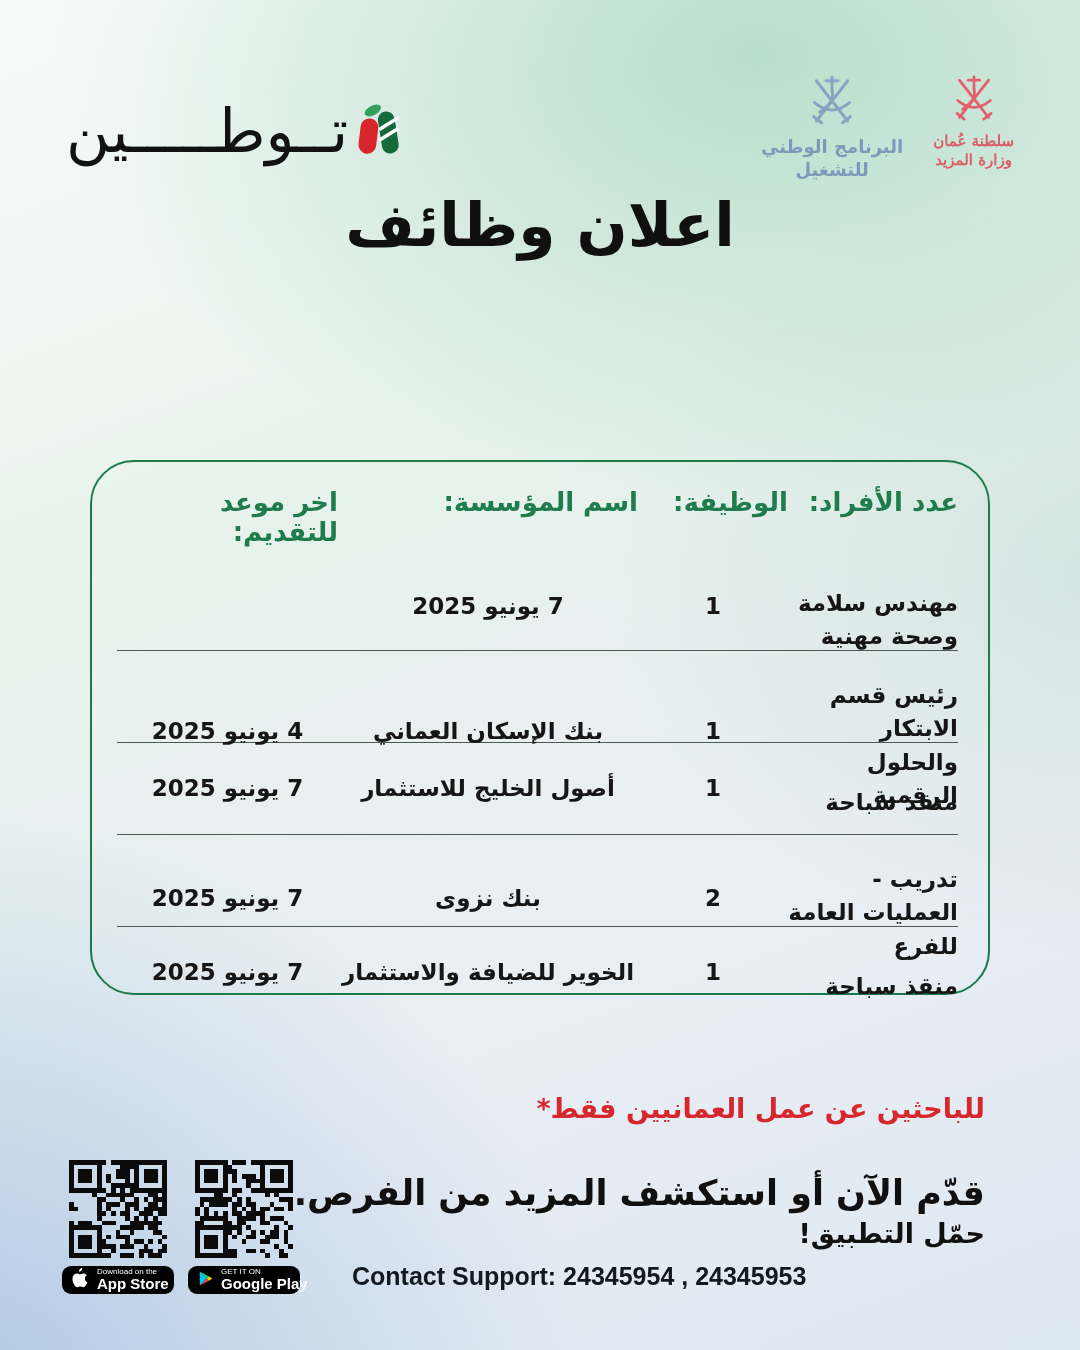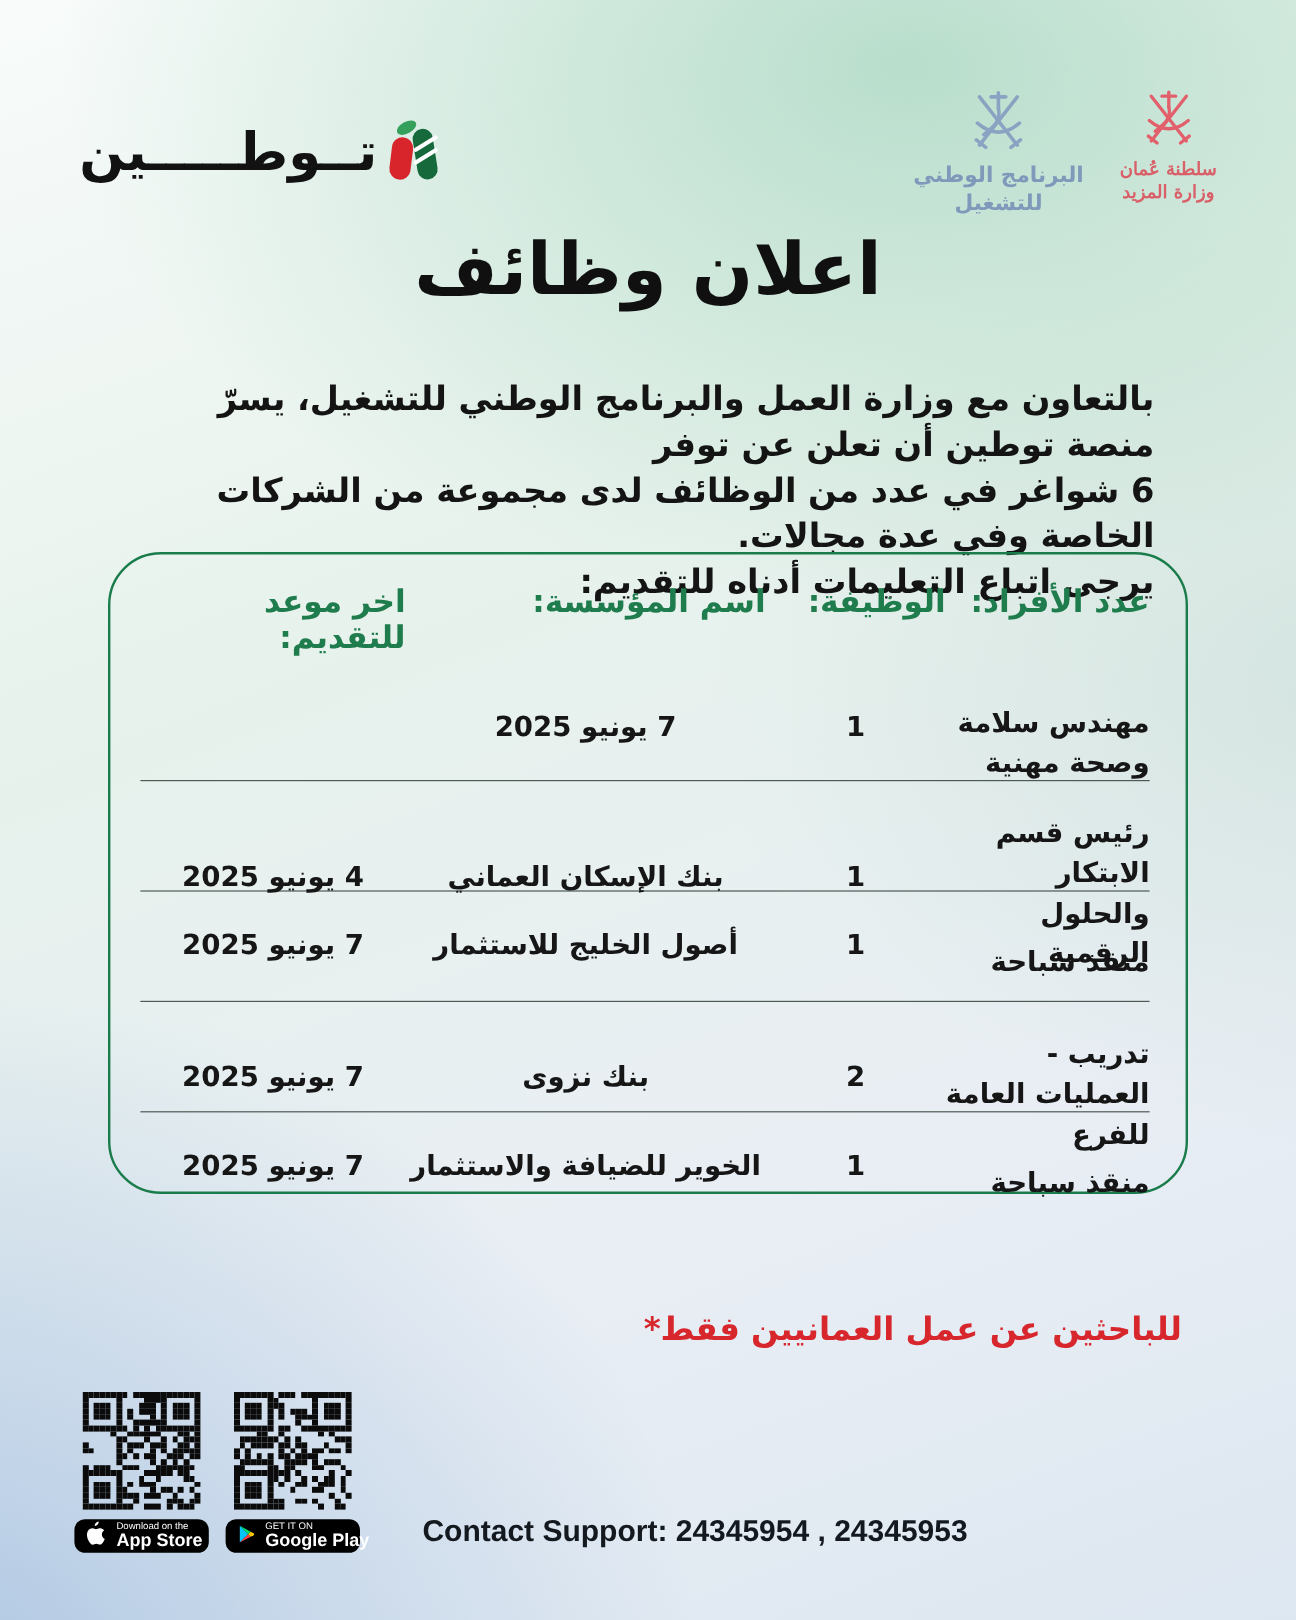--- a/index.html
+++ b/index.html
@@ -9,21 +9,21 @@
     background:
       radial-gradient(ellipse 980px 620px at 70% 4%, rgba(148,206,178,.60), rgba(148,206,178,0) 72%),
       radial-gradient(ellipse 980px 900px at -6% 104%, rgba(128,168,212,.55), rgba(128,168,212,0) 66%),
       radial-gradient(ellipse 760px 560px at 104% 42%, rgba(160,200,182,.28), rgba(160,200,182,0) 70%),
       linear-gradient(160deg,#f8fbfa 0%,#e7f2ec 36%,#e9eef4 70%,#dde7f1 100%);
   }
   .abs{position:absolute;}
 
   
   .tawteen{left:66px;top:96px;display:flex;align-items:center;gap:8px;direction:ltr;}
-  .tawteen .txt{font-size:44px;font-weight:bold;color:#121212;letter-spacing:-1px;}
+  .tawteen .txt{font-size:60px;font-weight:normal;color:#121212;letter-spacing:-1px;}
   .gov{right:66px;top:72px;display:flex;gap:30px;align-items:flex-start;}
   .gov .col{display:flex;flex-direction:column;align-items:center;}
   .gov .cap{font-weight:bold;text-align:center;line-height:1.25;margin-top:4px;}
   .cap-ministry{color:#d95f68;font-size:15px;font-family:"DejaVu Serif",serif;}
   .cap-nep{color:#7f99ba;font-size:18px;}
 
   
   .title{left:0;top:190px;width:100%;text-align:center;font-size:60px;font-weight:bold;color:#101010;direction:rtl;}
   .intro{right:118px;left:110px;top:314px;direction:rtl;text-align:right;font-weight:bold;color:#141414;font-size:28px;line-height:38px;}
 
@@ -104,25 +104,20 @@
       </span>
       <div class="cap cap-ministry">
         <div>سلطنة عُمان</div>
         <div>وزارة المزيد</div>
       </div>
     </div>
   </div>
 
   <div class="abs title">اعلان وظائف</div>
 
-  <div class="abs intro">
-    <div>بالتعاون مع وزارة العمل والبرنامج الوطني للتشغيل، يسرّ منصة توطين أن تعلن عن توفر</div>
-    <div>6 شواغر في عدد من الوظائف لدى مجموعة من الشركات الخاصة وفي عدة مجالات.</div>
-    <div>يرجى اتباع التعليمات أدناه للتقديم:</div>
-  </div>
 
   <div class="abs jobs">
     <div class="t-head">
       <div>عدد الأفراد:</div>
       <div>الوظيفة:</div>
       <div class="h-org"><span>اسم المؤسسة:</span></div>
       <div>اخر موعد للتقديم:</div>
     </div>
 
     <div class="t-row">
@@ -159,20 +154,24 @@
     <div class="t-row">
       <div class="c-job">منقذ سباحة</div>
       <div class="c-count">1</div>
       <div class="c-org">الخوير للضيافة والاستثمار</div>
       <div class="c-date">7 يونيو 2025</div>
     </div>
   </div>
 
   <div class="abs note">للباحثين عن عمل العمانيين فقط*</div>
 
+  <div class="abs cta">
+    <div class="l1">قدّم الآن أو استكشف المزيد من الفرص.</div>
+    <div class="l2">حمّل التطبيق!</div>
+  </div>
 
   <div class="abs stores">
     <div class="store-col">
       <div class="qr" id="qr1">
           <i class="b"></i>
           <i class="b"></i>
           <i class="b"></i>
           <i class="b"></i>
           <i class="b"></i>
           <i class="b"></i>

